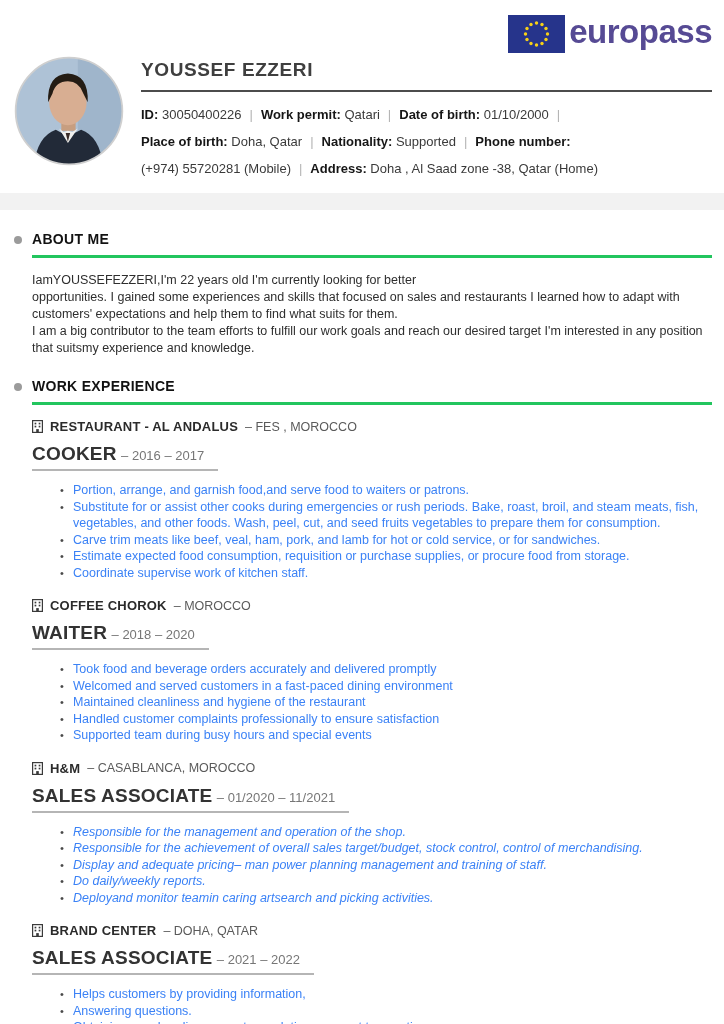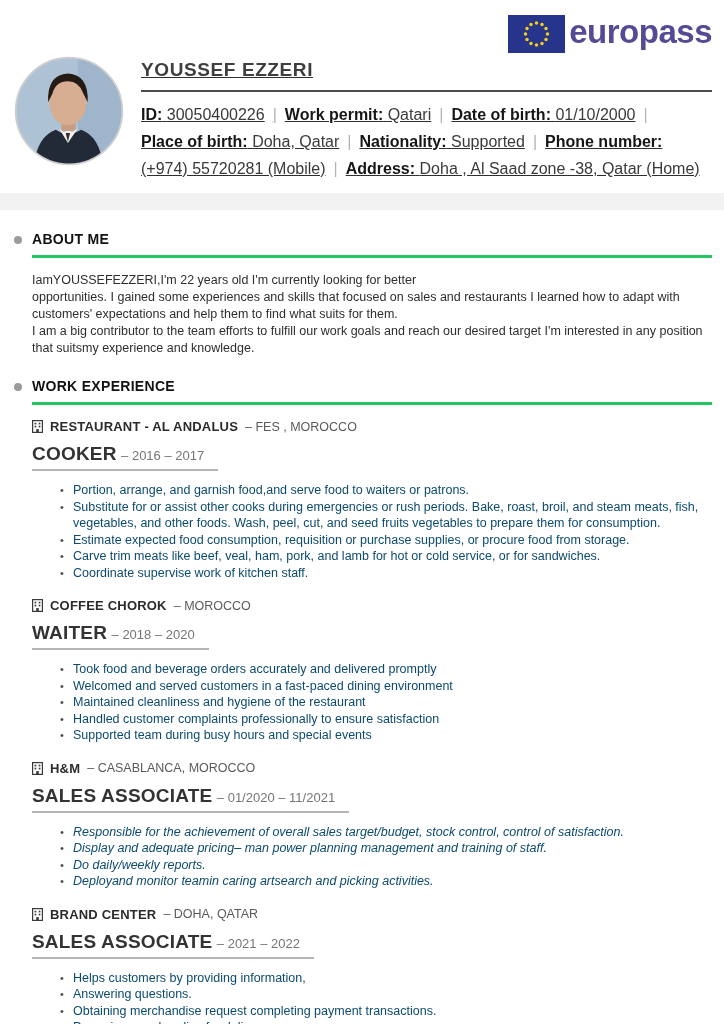--- a/index.html
+++ b/index.html
@@ -37,33 +37,33 @@
   }
 
   
   .id-header {
     display: flex;
     padding: 2px 12px 0 14px;
     gap: 17px;
   }
   .photo-wrap { flex: 0 0 110px; }
   .photo-wrap svg { display: block; }
-  .id-main { flex: 1; min-width: 0; padding-top: 3px; text-decoration: underline; }
+  .id-main { flex: 1; min-width: 0; padding-top: 3px; }
   .person-name {
     font-size: 19px;
     font-weight: 700;
     letter-spacing: 0.6px;
     color: #3f3f3f;
   }
   .name-rule {
     border-top: 2px solid #4c4c4c;
     margin: 9px 0 9px 0;
   }
   .detail-line {
-    font-size: 16px;
+    font-size: 13px;
     line-height: 27px;
     color: #3a3a3a;
     white-space: nowrap;
   }
   .detail-line .lbl { font-weight: 700; color: #161616; }
   .detail-line .sep { color: #b3b3b3; padding: 0 8px; }
 
   
   .page-band {
     margin-top: 11px;
@@ -119,21 +119,21 @@
   }
   .role { font-size: 19px; font-weight: 700; color: #333333; letter-spacing: 0.2px; }
   .dates { font-size: 13px; color: #767676; }
 
   .job-bullets { list-style: none; margin: 11px 0 0 28px; }
   .job-bullets li {
     position: relative;
     padding-left: 13px;
     font-size: 12.5px;
     line-height: 16.5px;
-    color: #0c4a6e;
+    color: #3b82f6;
     max-width: 650px;
   }
   .job-bullets li::before {
     content: "•";
     position: absolute;
     left: 0;
     top: 0;
     color: #4a4a4a;
     font-size: 11px;
   }
@@ -253,22 +253,22 @@
         </div>
         <div class="job-role-line">
           <span class="role-underline">
             <span class="role">COOKER</span>
             <span class="dates">– 2016 – 2017</span>
           </span>
         </div>
         <ul class="job-bullets">
           <li>Portion, arrange, and garnish food,and serve food to waiters or patrons.</li>
           <li>Substitute for or assist other cooks during emergencies or rush periods. Bake, roast, broil, and steam meats, fish, vegetables, and other foods. Wash, peel, cut, and seed fruits vegetables to prepare them for consumption.</li>
+          <li>Carve trim meats like beef, veal, ham, pork, and lamb for hot or cold service, or for sandwiches.</li>
           <li>Estimate expected food consumption, requisition or purchase supplies, or procure food from storage.</li>
-          <li>Carve trim meats like beef, veal, ham, pork, and lamb for hot or cold service, or for sandwiches.</li>
           <li>Coordinate supervise work of kitchen staff.</li>
         </ul>
       </article>
 
       <article class="job">
         <div class="job-company-line">
           <svg class="building-icon" width="11" height="13" viewBox="0 0 11 13" aria-hidden="true">
             <rect x="0.6" y="0.6" width="9.8" height="11.8" fill="none" stroke="#3a3a3a" stroke-width="1.2"></rect>
             <rect x="2.6" y="2.7" width="1.7" height="1.7" fill="#3a3a3a"></rect>
               <rect x="6.7" y="2.7" width="1.7" height="1.7" fill="#3a3a3a"></rect>
@@ -307,21 +307,22 @@
           <span class="company">H&amp;M</span>
           <span class="loc">– CASABLANCA, MOROCCO</span>
         </div>
         <div class="job-role-line">
           <span class="role-underline">
             <span class="role">SALES ASSOCIATE</span>
             <span class="dates">– 01/2020 – 11/2021</span>
           </span>
         </div>
         <ul class="job-bullets italic">
-          <li>Responsible for the achievement of overall sales target/budget, stock control, control of satisfaction.</li>
+          <li>Responsible for the management and operation of the shop.</li>
+          <li>Responsible for the achievement of overall sales target/budget, stock control, control of merchandising.</li>
           <li>Display and adequate pricing– man power planning management and training of staff.</li>
           <li>Do daily/weekly reports.</li>
           <li>Deployand monitor teamin caring artsearch and picking activities.</li>
         </ul>
       </article>
 
       <article class="job">
         <div class="job-company-line">
           <svg class="building-icon" width="11" height="13" viewBox="0 0 11 13" aria-hidden="true">
             <rect x="0.6" y="0.6" width="9.8" height="11.8" fill="none" stroke="#3a3a3a" stroke-width="1.2"></rect>

